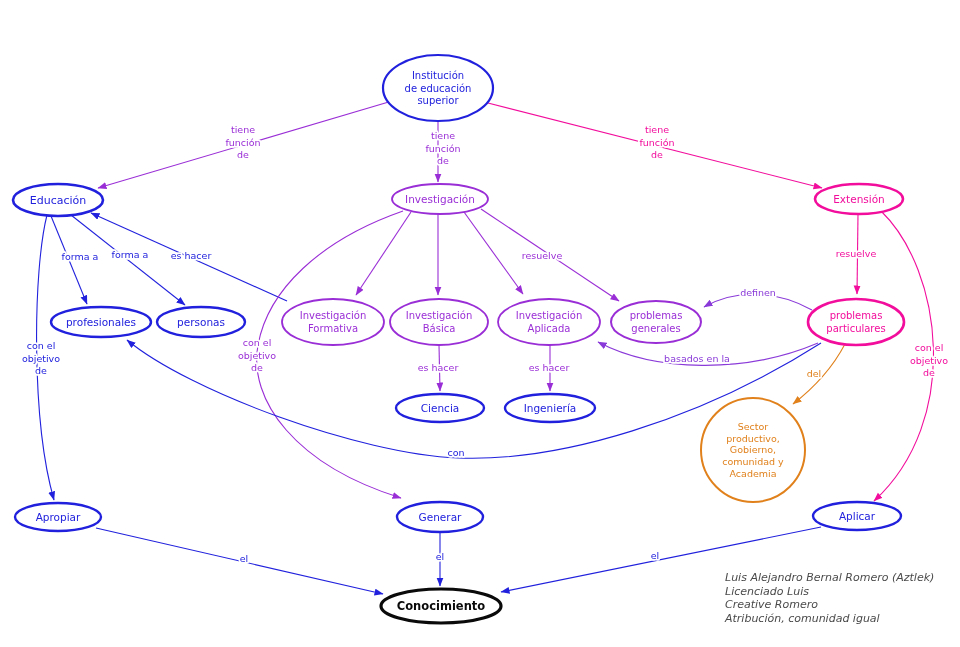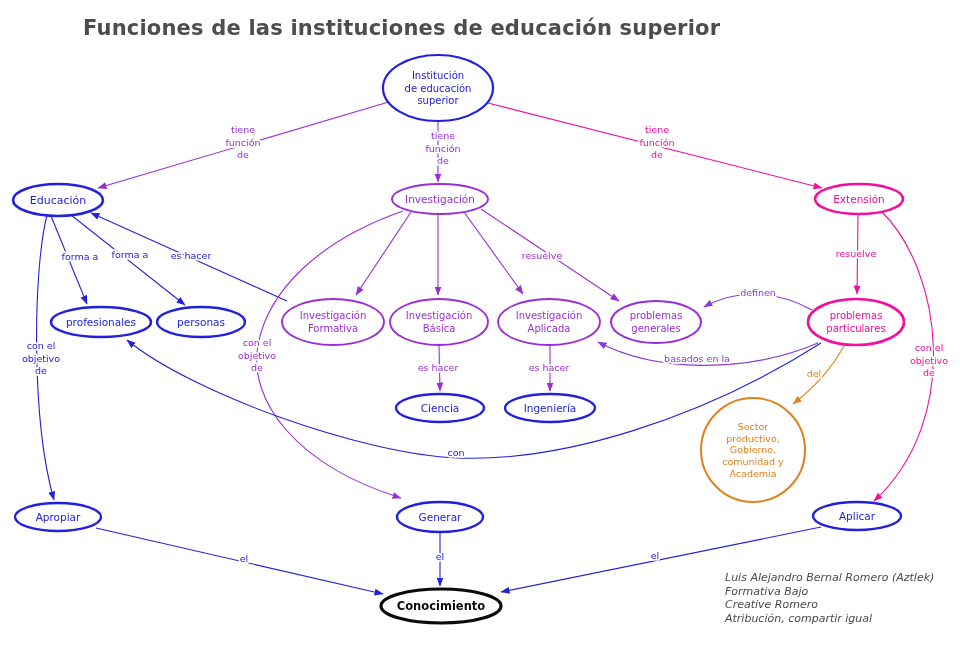--- a/index.html
+++ b/index.html
@@ -8,21 +8,20 @@
   #diagram-title{position:absolute;left:83px;top:16px;font-size:21px;font-weight:bold;
                  color:#4d4d4d;letter-spacing:0.2px;white-space:nowrap;}
   #graph-svg{position:absolute;left:0;top:0;}
   #credits{position:absolute;left:725px;top:571px;font-size:11px;font-style:italic;
            color:#4a4a4a;line-height:13.5px;white-space:nowrap;}
 </style>
 </head>
 <body>
 
 <div id="stage">
-  <div id="diagram-title">Funciones de las instituciones de educación superior</div>
   <svg id="graph-svg" width="960" height="647" viewBox="0 0 960 647">
       <defs>
         <marker id="arrow-blue" markerWidth="10" markerHeight="8" refX="8.5" refY="3.5" orient="auto" markerUnits="userSpaceOnUse">
           <path d="M0,0 L9,3.5 L0,7 Z" fill="#2121dd"></path>
         </marker>
         <marker id="arrow-purple" markerWidth="10" markerHeight="8" refX="8.5" refY="3.5" orient="auto" markerUnits="userSpaceOnUse">
           <path d="M0,0 L9,3.5 L0,7 Z" fill="#9a2ed6"></path>
         </marker>
         <marker id="arrow-violet" markerWidth="10" markerHeight="8" refX="8.5" refY="3.5" orient="auto" markerUnits="userSpaceOnUse">
           <path d="M0,0 L9,3.5 L0,7 Z" fill="#8a3ad8"></path>
@@ -148,17 +147,17 @@
         <ellipse cx="857" cy="516" rx="44" ry="14" fill="#ffffff" stroke="#2121dd" stroke-width="2.4"></ellipse>
         <text text-anchor="middle" font-size="10.5" fill="#2121dd" font-weight="normal"><tspan x="857" y="519.675">Aplicar</tspan></text>
       </g>
       <g>
         <ellipse cx="441" cy="606" rx="60" ry="17" fill="#ffffff" stroke="#0a0a0a" stroke-width="3.2"></ellipse>
         <text text-anchor="middle" font-size="11.5" fill="#0a0a0a" font-weight="bold"><tspan x="441" y="610.025">Conocimiento</tspan></text>
       </g>
     </svg>
   <div id="credits">
     <div>Luis Alejandro Bernal Romero (Aztlek)</div>
-    <div>Formativa Bajo</div>
+    <div>Licenciado Luis</div>
     <div>Creative Romero</div>
-    <div>Atribución, compartir igual</div>
+    <div>Atribución, comunidad igual</div>
   </div>
 </div>
 
 </body></html>

